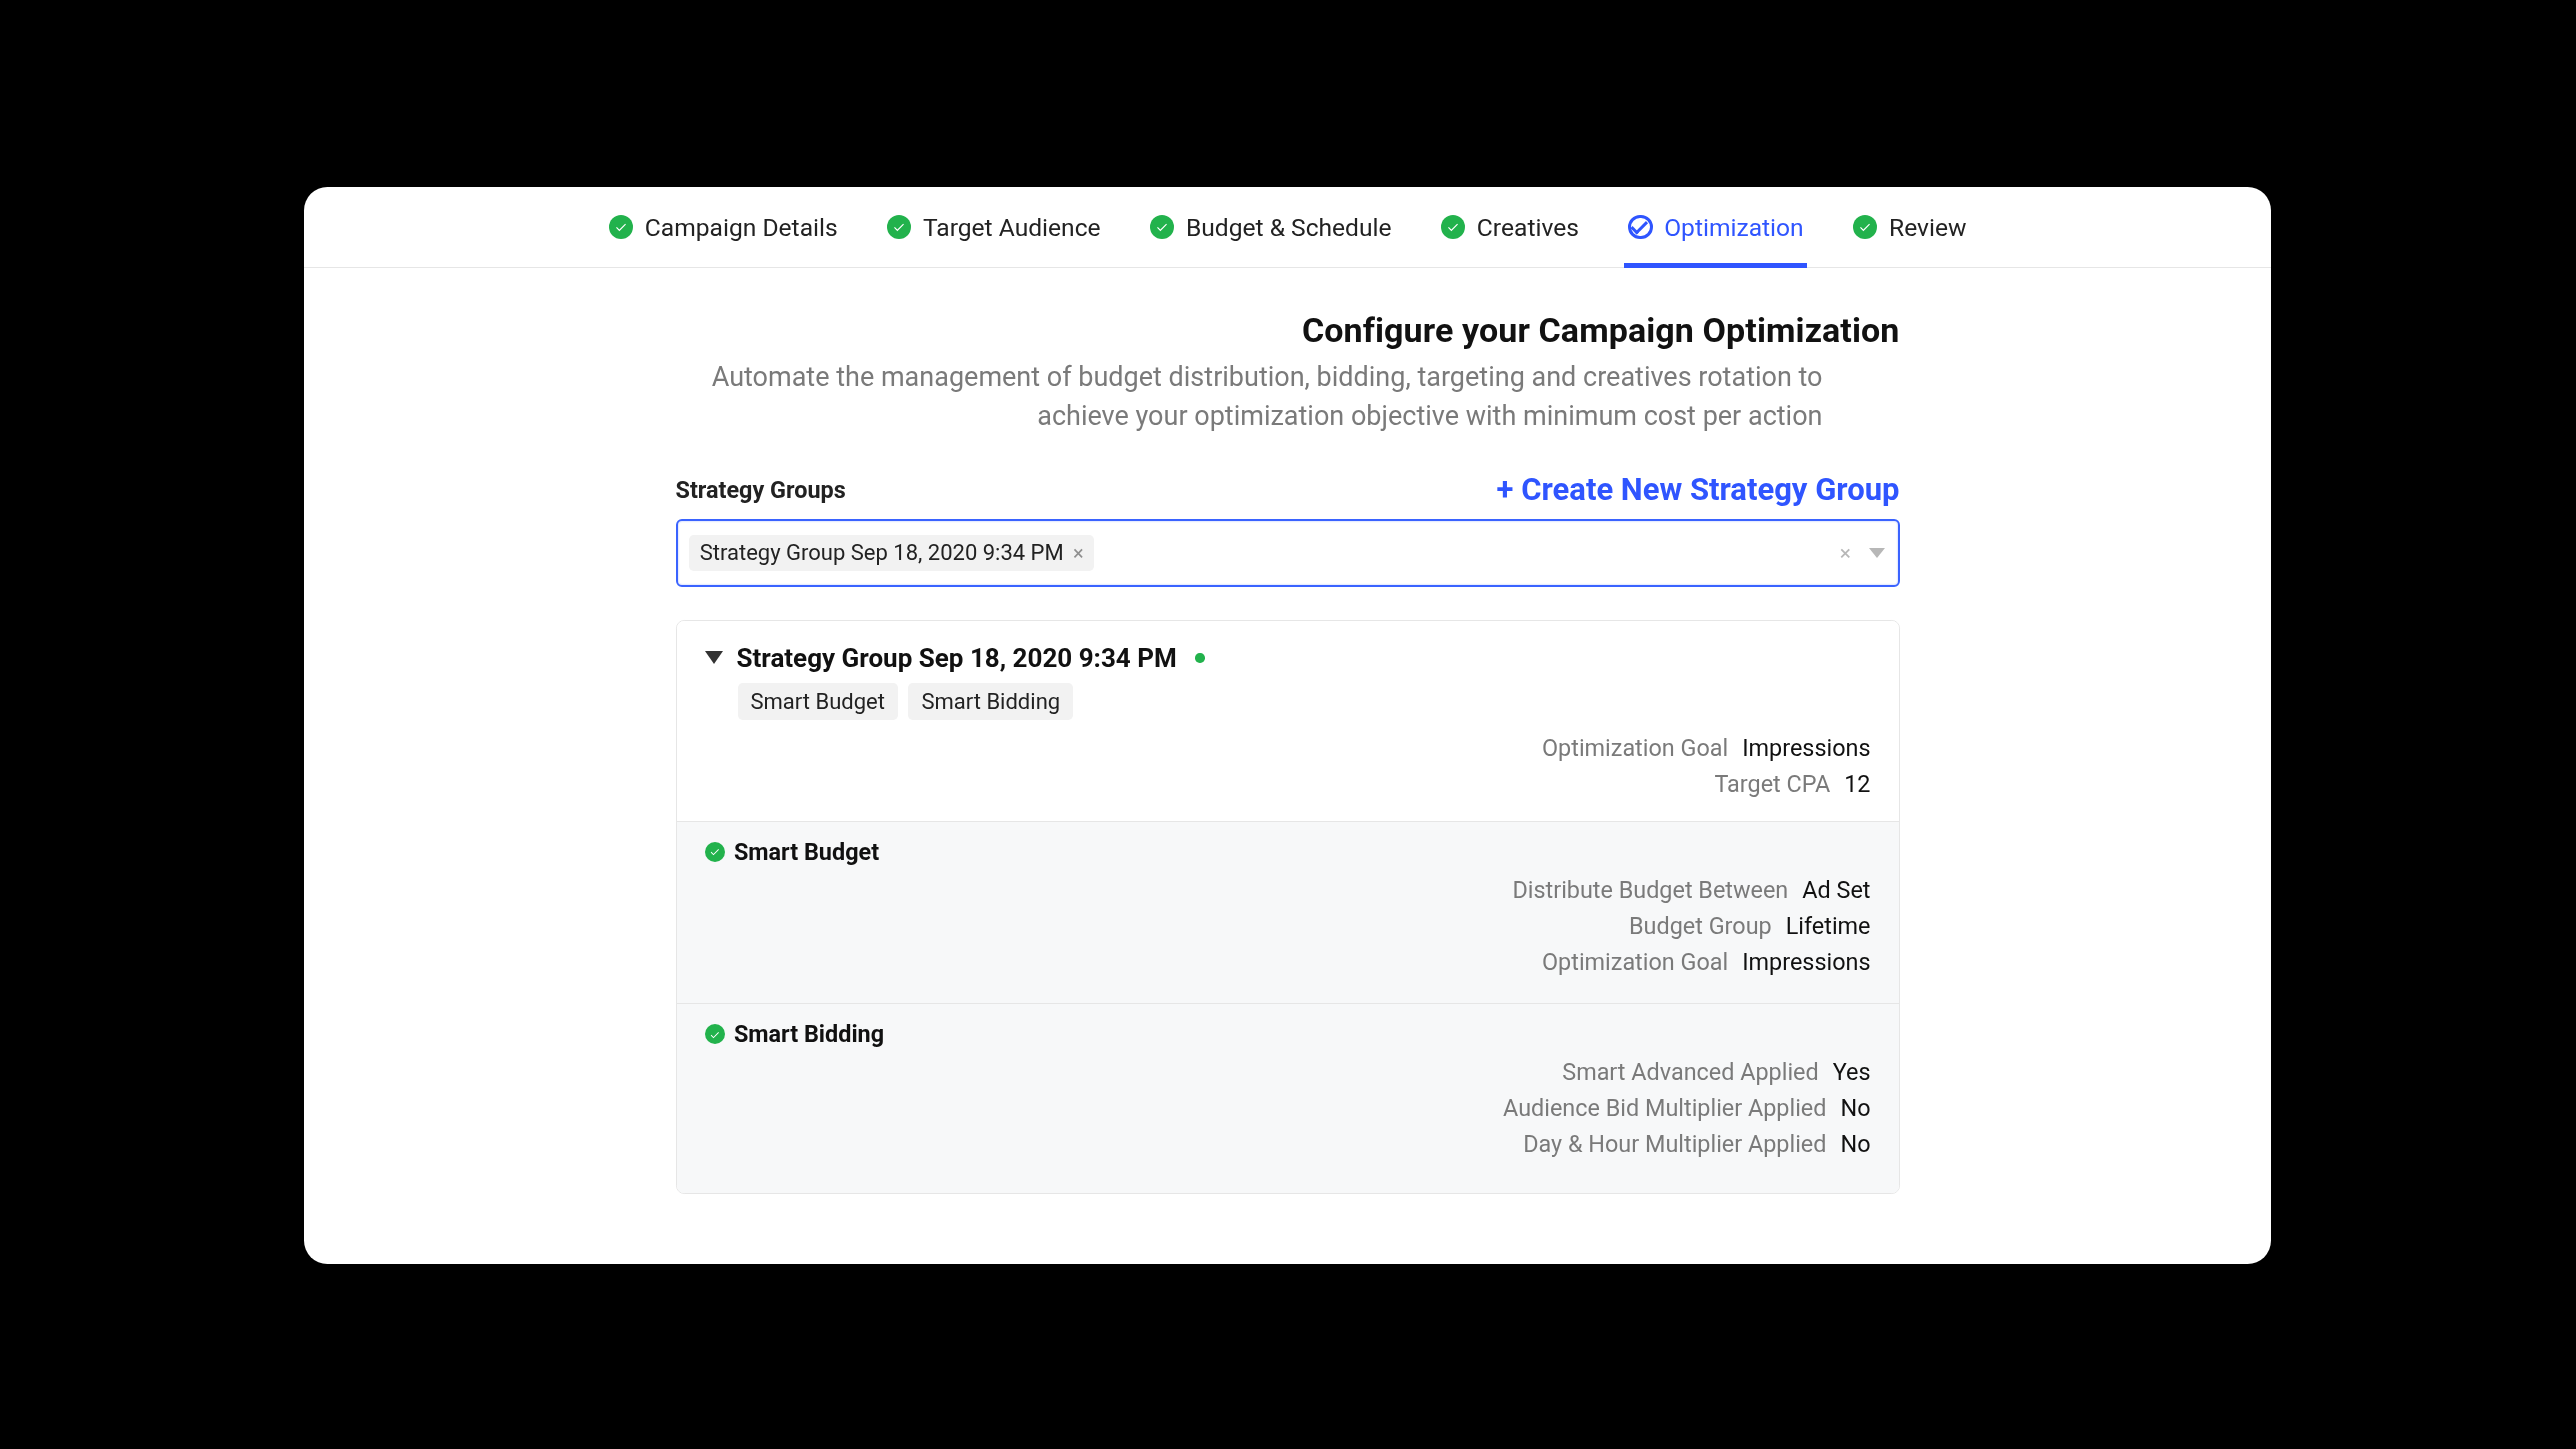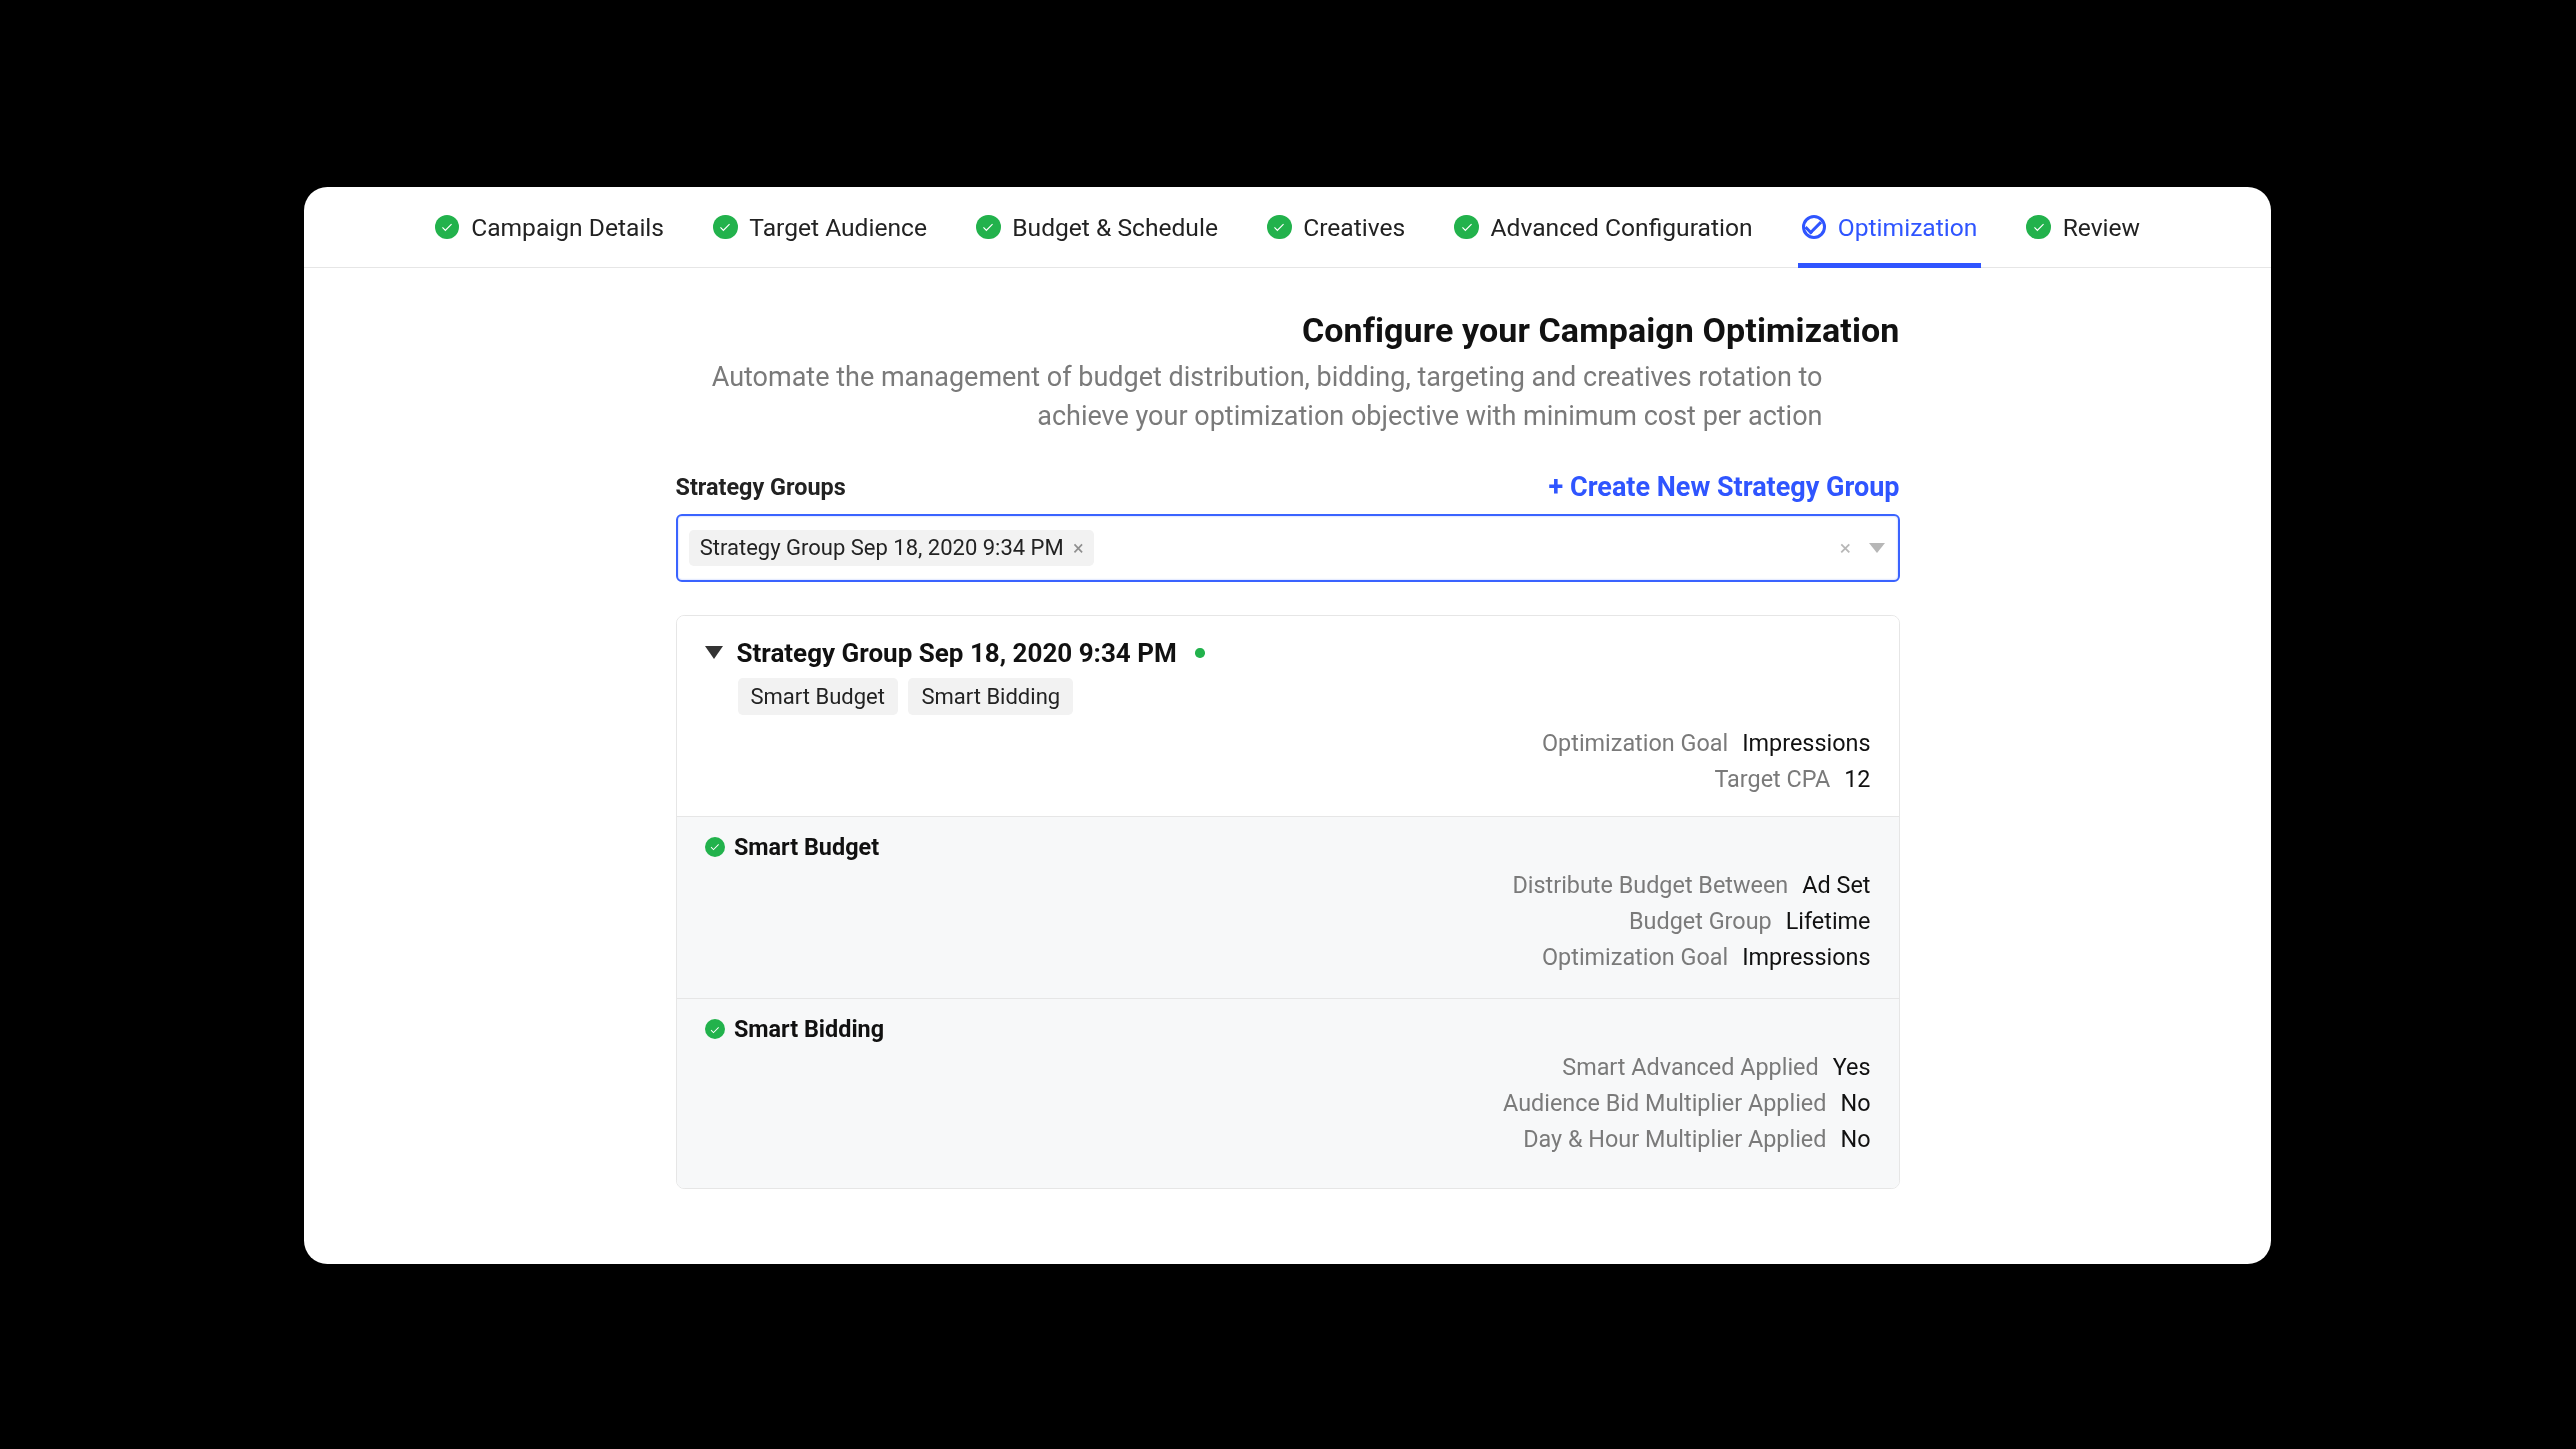--- a/index.html
+++ b/index.html
@@ -76,21 +76,21 @@
     margin:42px auto 0;
     padding:0 23.4px;
     text-align:right;
   }
   .title{font-size:34px;letter-spacing:0.1px;margin:0;}
   .title .bold{font-weight:700;}
   .subtitle{margin-top:8.2px;font-size:27px;color:var(--muted);line-height:1.45;max-width:1147px;}
 
   .row-between{display:flex;align-items:center;justify-content:space-between;font-weight:bold;}
   .section-label{font-size:23.4px;color:#222;margin-top:35px;}
-  .link{color:var(--accent);font-size:27px;text-decoration:none;}
+  .link{color:var(--accent);font-size:31px;text-decoration:none;}
 
   .select{
     margin-top:10.5px;
     border:2.3px solid var(--accent-border);
     border-radius:5.9px;
     height:64px;
     display:flex;align-items:center;justify-content:space-between;
     padding:0 13px 0 11.7px;
     background:#fff;
     box-shadow:0 0 0 1.2px rgba(58,99,255,.12) inset;
@@ -193,30 +193,20 @@
         <span class="stepicon">
           <span class="badge-check">
               <svg viewBox="0 0 24 24">
                 <path fill="#fff" d="M9.2 16.2 4.9 12l-1.4 1.4 5.7 5.7L20.5 7.7l-1.4-1.4z"></path>
               </svg>
             </span>
         </span>
         <span>Creatives</span>
       </div>
 
-      <div class="step">
-        <span class="stepicon">
-          <span class="badge-check">
-              <svg viewBox="0 0 24 24">
-                <path fill="#fff" d="M9.2 16.2 4.9 12l-1.4 1.4 5.7 5.7L20.5 7.7l-1.4-1.4z"></path>
-              </svg>
-            </span>
-        </span>
-        <span>Advanced Configuration</span>
-      </div>
 
       <div class="step current">
         <span class="stepicon">
           <span class="ring"></span>
         </span>
         <span>Optimization</span>
       </div>
 
       <div class="step">
         <span class="stepicon">

